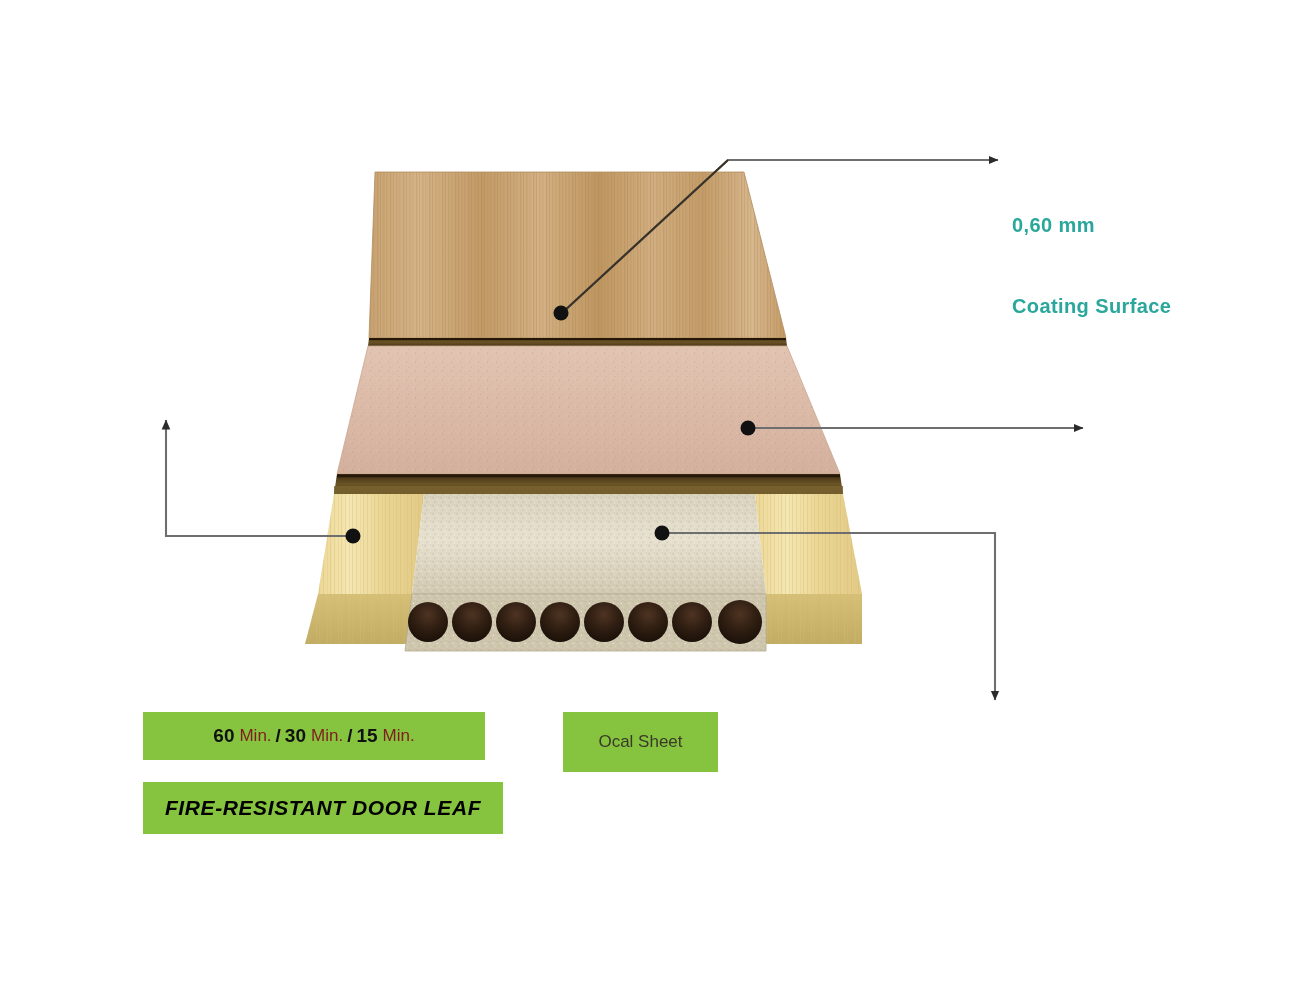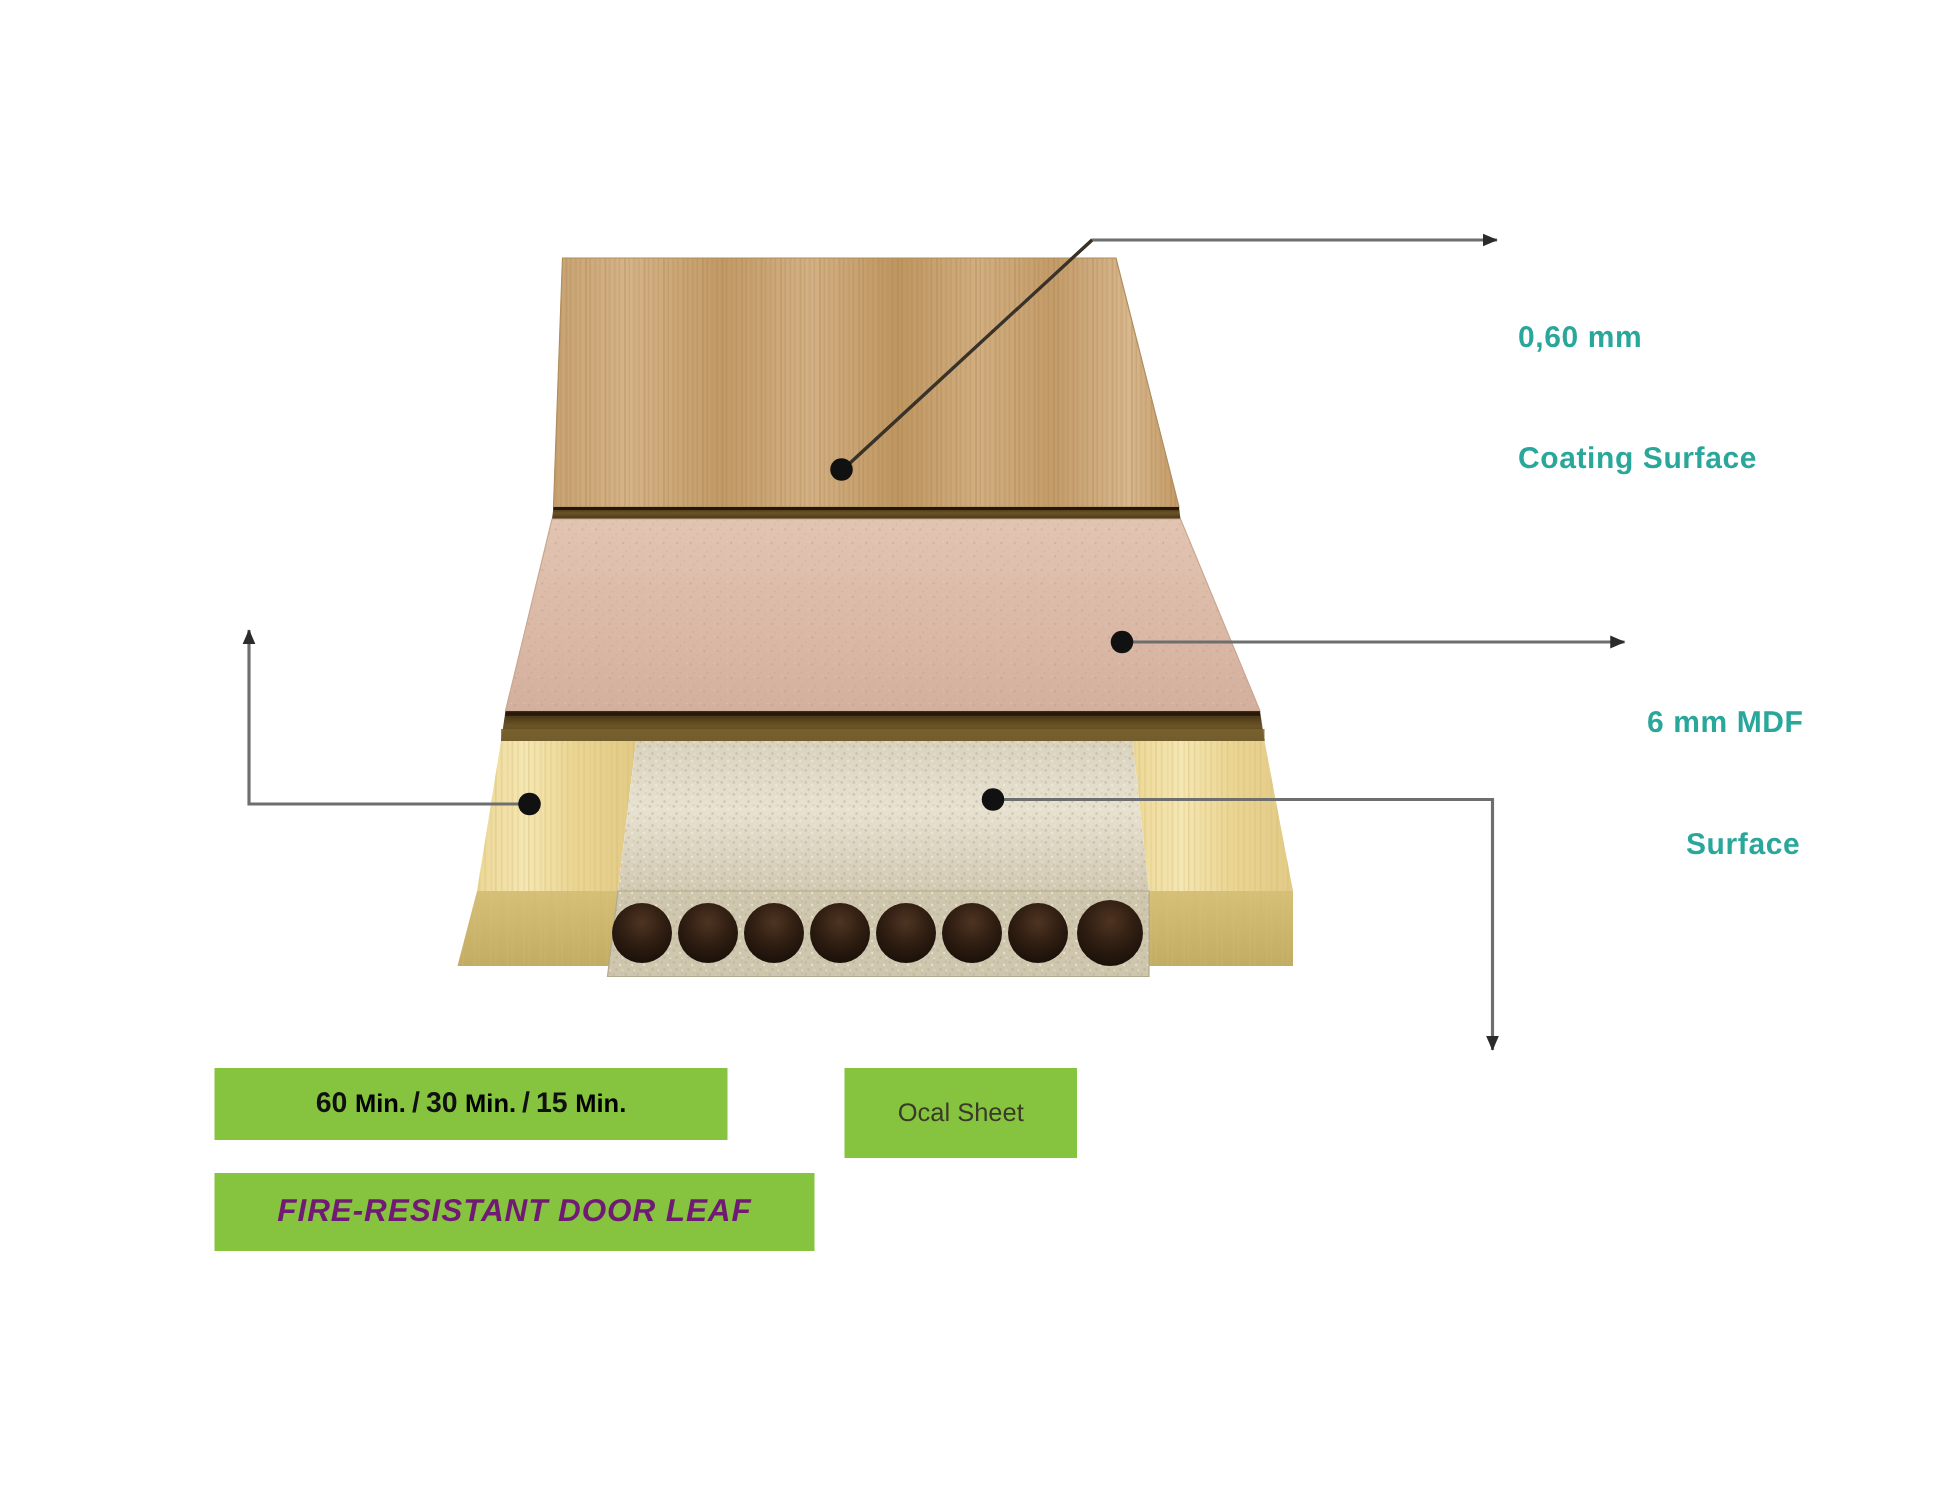--- a/index.html
+++ b/index.html
@@ -57,45 +57,45 @@
     left: 143px; top: 712px;
     width: 342px; height: 48px;
     font-size: 17px;
   }
   #badge-durations .d-num {
     font-weight: bold;
     font-size: 19px;
     color: #111;
   }
   #badge-durations .d-unit {
-    font-weight: bold;
+    font-weight: normal;
     font-size: 17px;
-    color: #000000;
+    color: #7f1d1d;
     text-align: center;
   }
   #badge-durations .d-sep {
     font-weight: bold;
     font-size: 19px;
     color: #111;
     padding: 0 4px;
   }
   #badge-ocal {
     left: 563px; top: 712px;
     width: 155px; height: 60px;
     font-size: 17px;
     color: #3a3a28;
   }
   #badge-title {
     left: 143px; top: 782px;
-    width: 400px; height: 52px;
+    width: 360px; height: 52px;
     font-size: 21px;
     font-weight: bold;
     font-style: italic;
     letter-spacing: 0.6px;
-    color: #701a75;
+    color: #000000;
   }
 
   svg { display: block; }
 </style>
 </head>
 <body>
 
 <div id="stage">
 
   <svg width="1300" height="1000" viewBox="0 0 1300 1000">
@@ -261,24 +261,20 @@
       <polyline points="662,533 995,533 995,700" fill="none" stroke="#6e6e6e" stroke-width="2.1" marker-end="url(#arrow)"></polyline>
       <circle cx="662" cy="533" r="7.5" fill="#111111"></circle>
     </g>
   </svg>
 
   <div class="callout right" id="callout-coating">
     <div>0,60 mm</div>
     <div>Coating Surface</div>
   </div>
 
-  <div class="callout right" id="callout-mdf">
-    <div>6 mm MDF</div>
-    <div style="padding-left:26px">Surface</div>
-  </div>
 
 
 
   <div class="badge" id="badge-durations">
     <span class="d-num">60</span>
     <span class="d-unit" style="padding-left:5px">Min.</span>
     <span class="d-sep">/</span>
     <span class="d-num">30</span>
     <span class="d-unit" style="padding-left:5px">Min.</span>
     <span class="d-sep">/</span>

